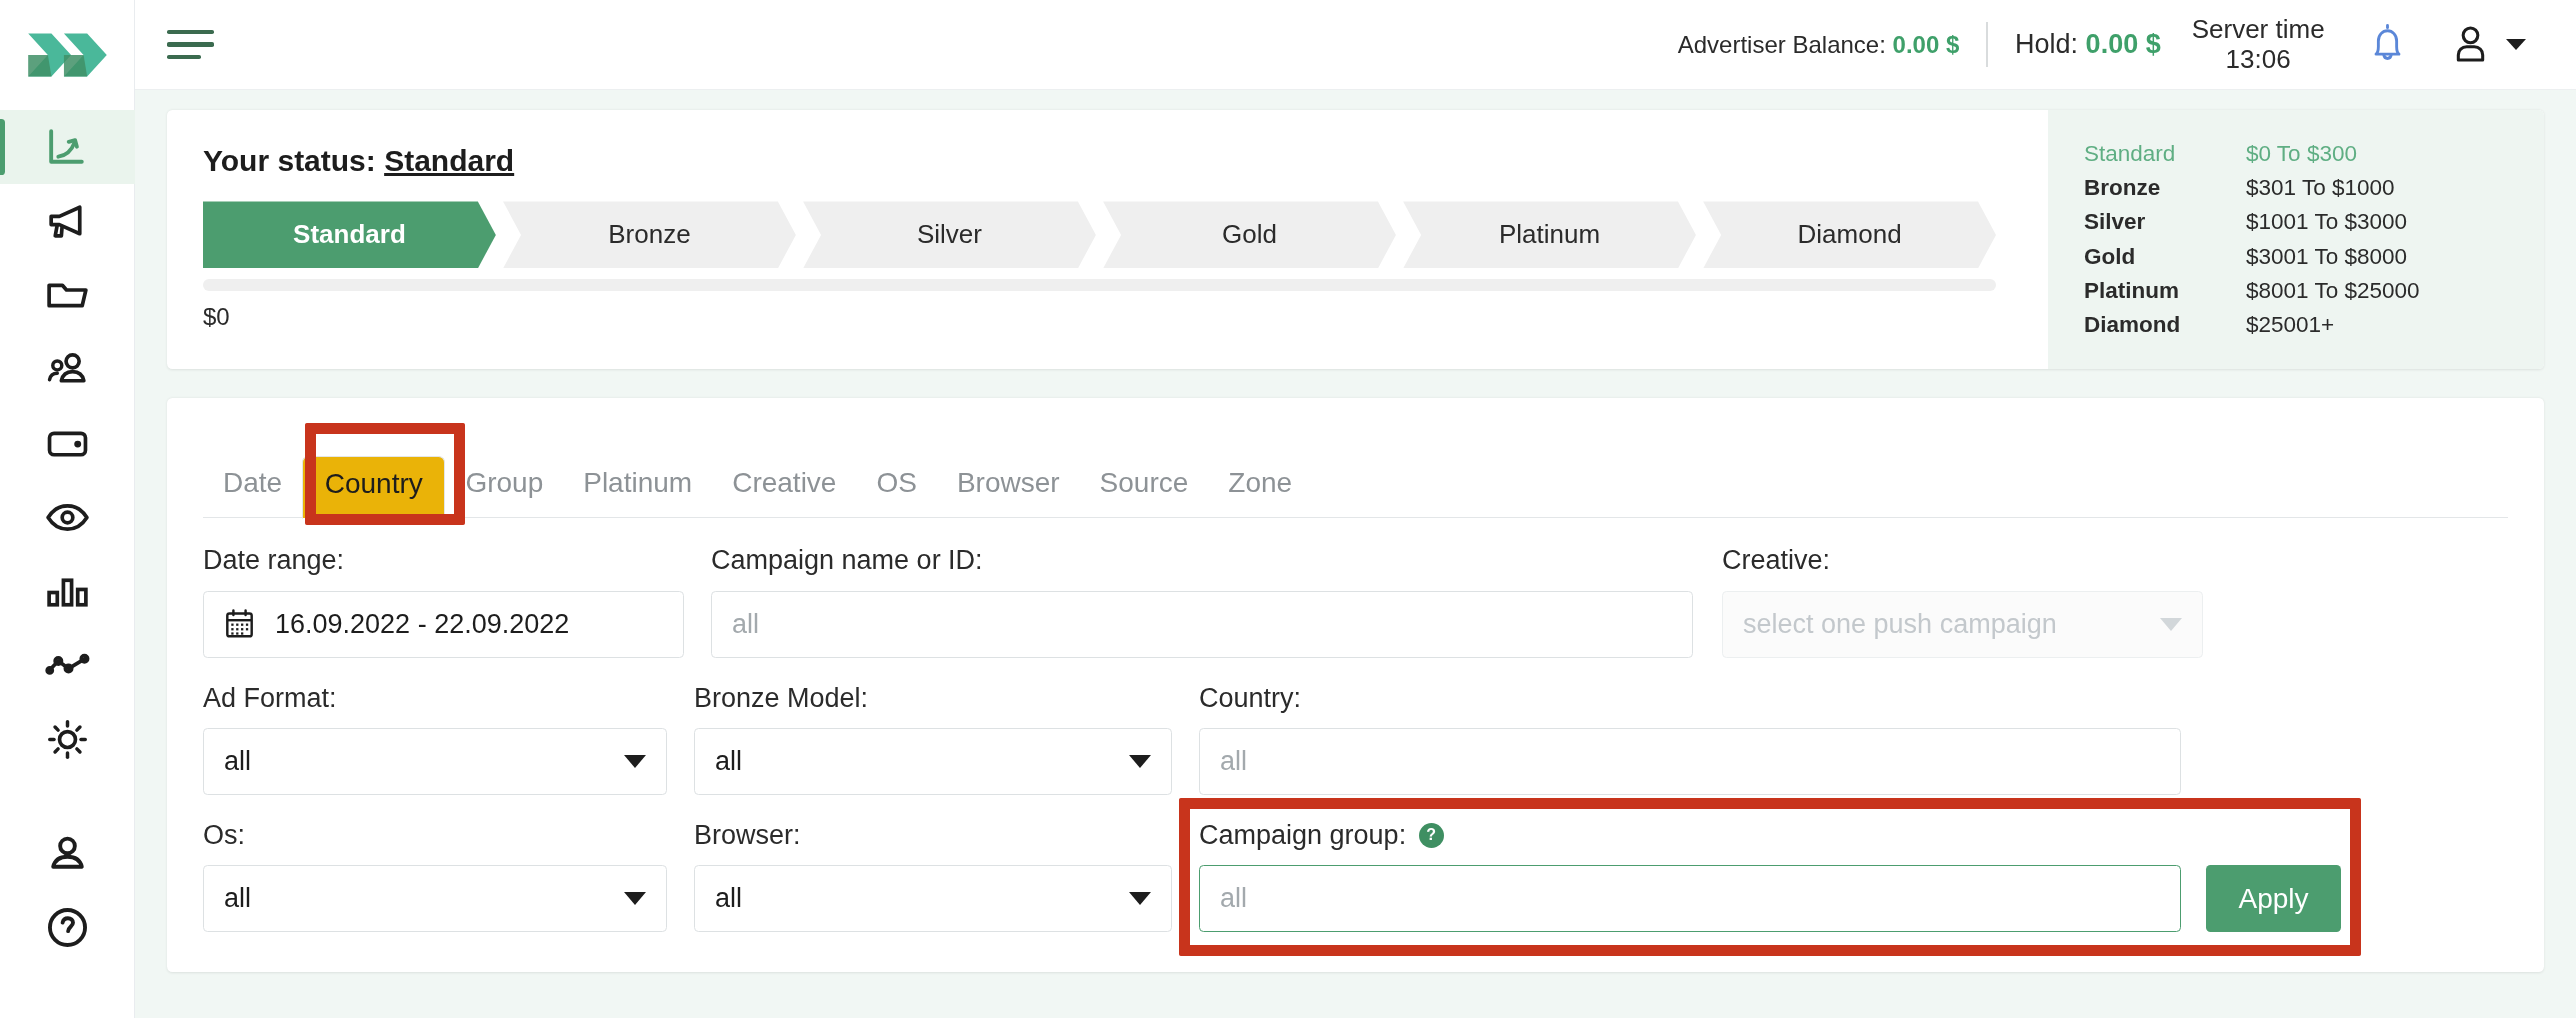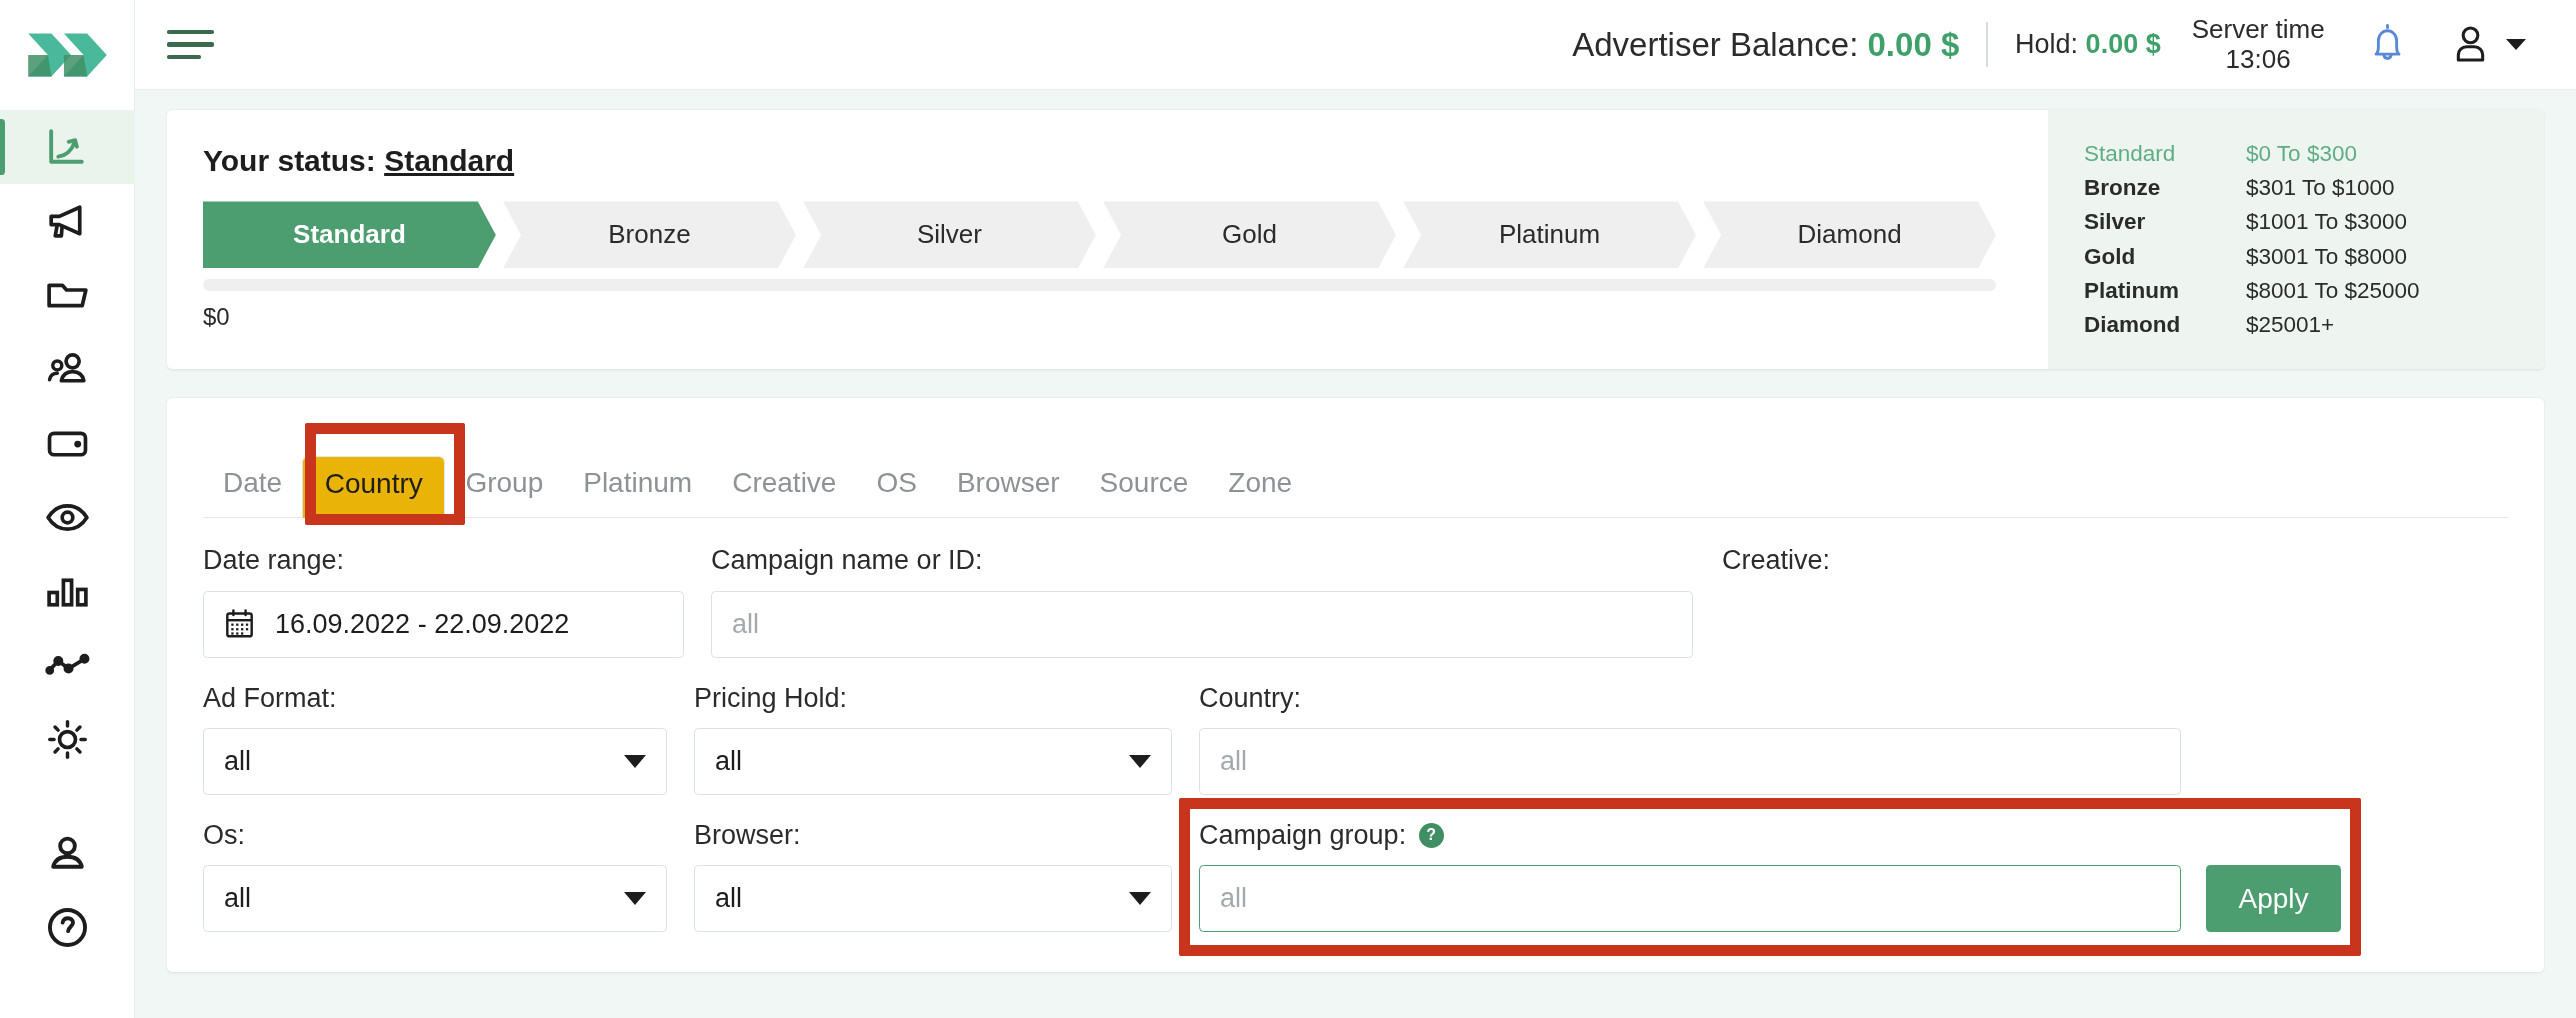--- a/index.html
+++ b/index.html
@@ -66,21 +66,21 @@
     border-radius: 1.8px; margin-bottom: 8px;
   }
   .hamburger span:nth-child(1) { width: 47px; }
   .hamburger span:nth-child(2) { width: 47px; }
   .hamburger span:nth-child(3) { width: 34px; margin-bottom: 0; }
 
   .topbar-right {
     margin-left: auto;
     display: flex; align-items: center; gap: 0px;
   }
-  .balance { font-size: 33px; color: #2b2b2b; white-space: nowrap; }
+  .balance { font-size: 24px; color: #2b2b2b; white-space: nowrap; }
   .balance .val { color: #3fa06a; font-weight: 700; }
   .vdiv { width: 1.8px; height: 45px; background: #d9dcdd; margin: 0 27px; }
   .hold { font-size: 27px; color: #2b2b2b; white-space: nowrap; }
   .hold .val { color: #3fa06a; font-weight: 700; }
   .srvtime {
     margin-left: 31px; font-size: 26px; color: #2b2b2b;
     text-align: center; line-height: 1.15; white-space: nowrap;
   }
   .bell { margin-left: 41px; cursor: pointer; display: block; }
   .userbox { margin-left: 40px; display: flex; align-items: center; cursor: pointer; }
@@ -479,36 +479,40 @@
 
             <div class="fcol w-camp">
               <div class="flabel">Campaign name or ID:</div>
               <div class="fctl placeholder">all</div>
             </div>
 
             <div class="gap-b"></div>
 
             <div class="fcol w-creative">
               <div class="flabel">Creative:</div>
+              <div class="fctl disabled">
+                <span>select one push campaign</span>
+                <span class="arrow"></span>
+              </div>
             </div>
           </div>
 
           <div class="frow">
             <div class="fcol w-adf">
               <div class="flabel">Ad Format:</div>
               <div class="fctl">
                 <span>all</span>
                 <span class="arrow"></span>
               </div>
             </div>
 
             <div class="gap-a"></div>
 
             <div class="fcol w-pricing">
-              <div class="flabel">Pricing Hold:</div>
+              <div class="flabel">Bronze Model:</div>
               <div class="fctl">
                 <span>all</span>
                 <span class="arrow"></span>
               </div>
             </div>
 
             <div class="gap-a"></div>
 
             <div class="fcol w-country">
               <div class="flabel">Country:</div>

